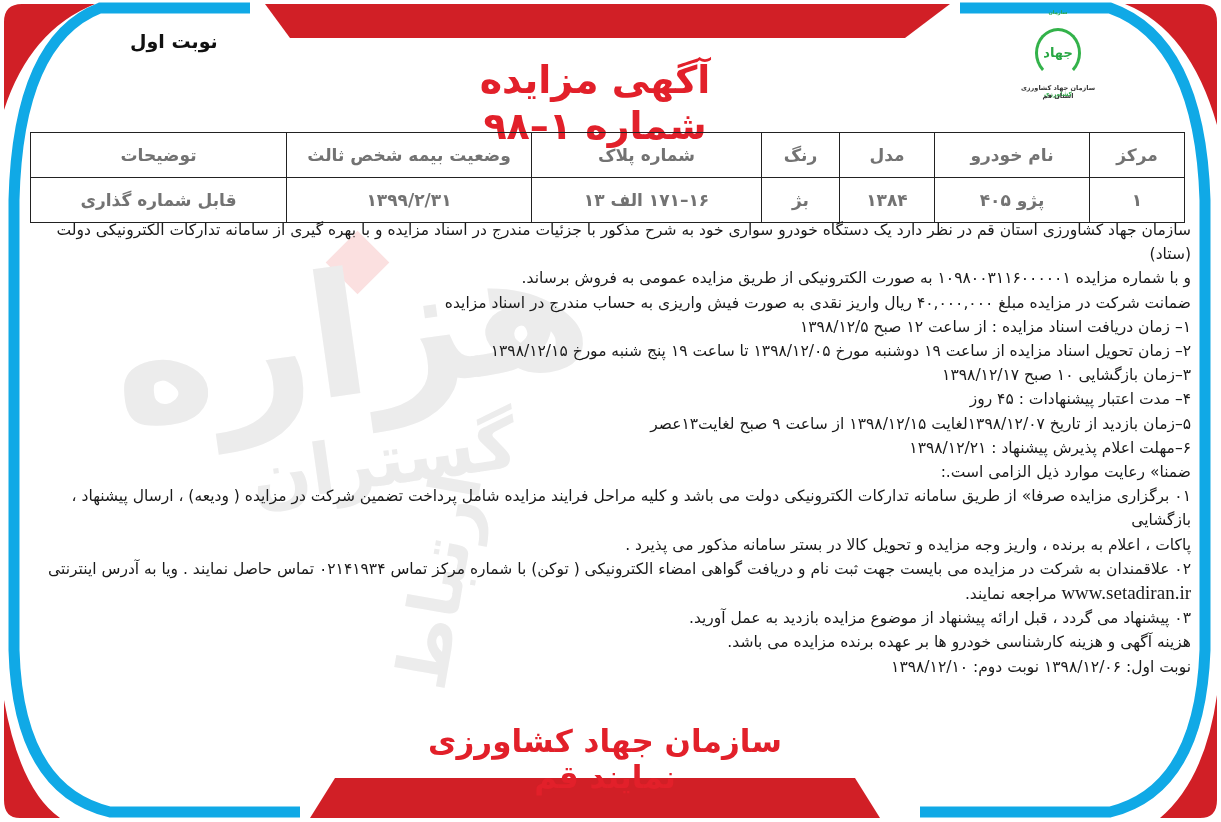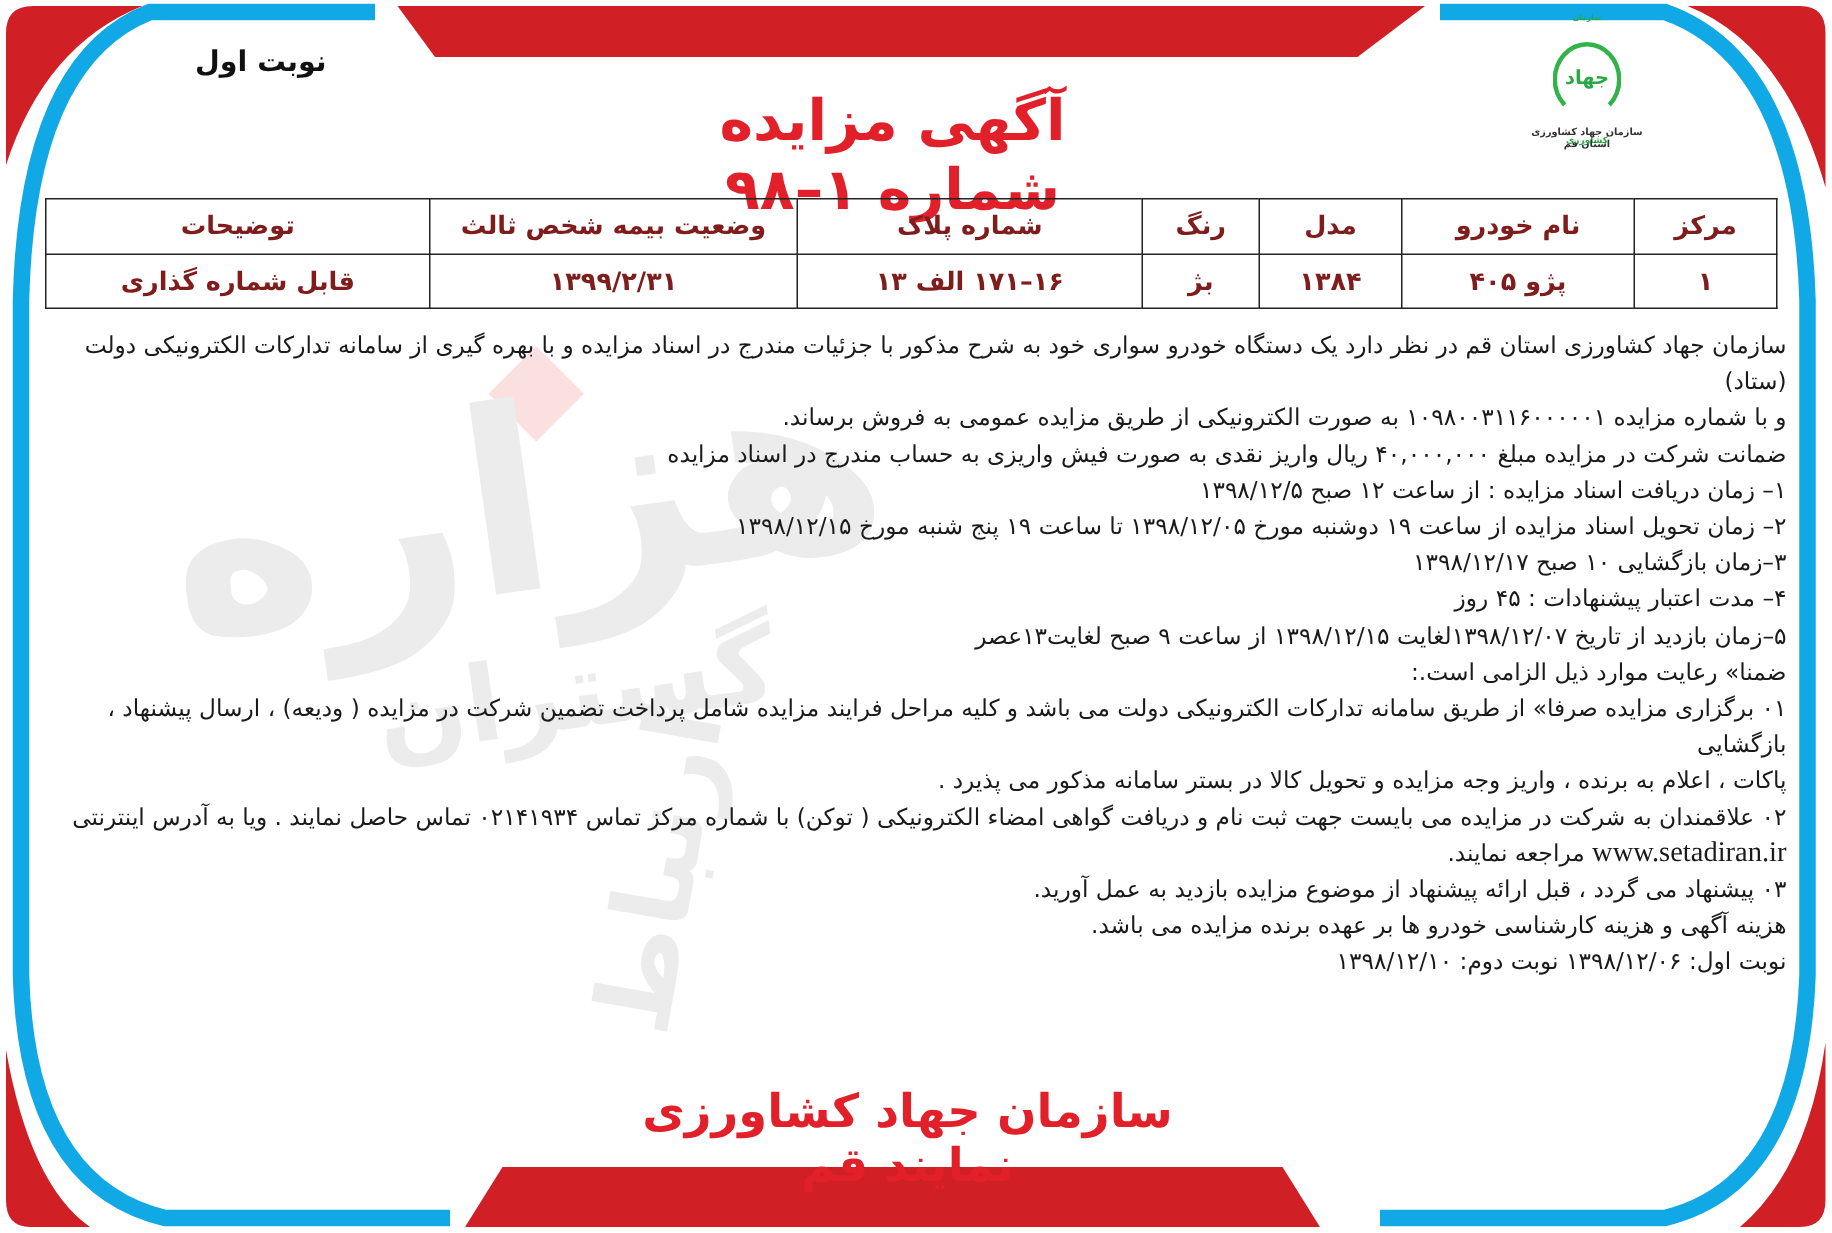--- a/index.html
+++ b/index.html
@@ -21,21 +21,21 @@
     .logo { left: 1018px; top: 28px; width: 80px; text-align: center; }
     .logo-circle { width: 46px; height: 50px; margin: 0 auto; border: 3px solid #33b24a; border-radius: 50%; border-bottom-color: transparent; display: flex; flex-direction: column; align-items: center; justify-content: center; color: #2aa845; font-weight: bold; gap: 31px; }
     .logo-circle .l1 { font-size: 5px; }
     .logo-circle .l2 { font-size: 13px; line-height: 1; }
     .logo-circle .l3 { font-size: 6px; }
     .logo-caption { font-size: 6.5px; font-weight: bold; color: #333; margin-top: 6px; line-height: 1.3; }
 
     .title { left: 420px; top: 58px; width: 350px; text-align: center; font-size: 38px; font-weight: bold; color: #e2202a; line-height: 1.2; }
 
     table.vehicles { left: 30px; top: 132px; width: 1155px; border-collapse: collapse; }
-    table.vehicles th, table.vehicles td { border: 1.5px solid #222; text-align: center; font-weight: bold; font-size: 17px; height: 36px; padding: 0 6px; color: #7f1d1d; }
+    table.vehicles th, table.vehicles td { border: 1.5px solid #222; text-align: center; font-weight: bold; font-size: 17px; height: 36px; padding: 12px 6px; color: #737373; }
     table.vehicles tr.head th { height: 37px; }
 
     .body-text { right: 30px; top: 218px; width: 1170px; font-size: 15.5px; line-height: 24.2px; color: #1a1a1a; text-align: right; }
     .body-text p { white-space: normal; }
     .url { font-family: Liberation Serif, serif; font-size: 19px; }
 
     .footer-org { left: 380px; top: 723px; width: 450px; text-align: center; font-size: 31px; font-weight: bold; color: #e2202a; }
   </style>
 </head>
 <body>
@@ -104,20 +104,21 @@
 
 <div class="content body-text">
   <p>سازمان جهاد کشاورزی استان قم در نظر دارد یک دستگاه خودرو سواری خود به شرح مذکور  با جزئیات مندرج در اسناد مزایده و با بهره گیری از سامانه تدارکات الکترونیکی دولت (ستاد)</p>
   <p>و با شماره مزایده  ۱۰۹۸۰۰۳۱۱۶۰۰۰۰۰۱ به صورت الکترونیکی از طریق  مزایده عمومی به فروش برساند.</p>
   <p>ضمانت شرکت در مزایده مبلغ ۴۰,۰۰۰,۰۰۰ ریال واریز نقدی  به صورت فیش واریزی به حساب مندرج در اسناد مزایده</p>
   <p>۱– زمان دریافت اسناد مزایده : از ساعت ۱۲ صبح ۱۳۹۸/۱۲/۵</p>
   <p>۲– زمان تحویل اسناد مزایده  از ساعت ۱۹ دوشنبه مورخ ۱۳۹۸/۱۲/۰۵ تا ساعت ۱۹ پنج شنبه مورخ ۱۳۹۸/۱۲/۱۵</p>
   <p>۳–زمان بازگشایی ۱۰ صبح ۱۳۹۸/۱۲/۱۷</p>
   <p>۴– مدت اعتبار پیشنهادات : ۴۵ روز</p>
   <p>۵–زمان  بازدید از تاریخ ۱۳۹۸/۱۲/۰۷لغایت ۱۳۹۸/۱۲/۱۵ از ساعت  ۹ صبح لغایت۱۳عصر</p>
+  <p>۶–مهلت اعلام پذیرش پیشنهاد : ۱۳۹۸/۱۲/۲۱</p>
   <p>ضمنا» رعایت موارد ذیل الزامی است.:</p>
   <p>۰۱ برگزاری مزایده صرفا» از طریق سامانه تدارکات الکترونیکی دولت می باشد و کلیه مراحل فرایند مزایده شامل پرداخت تضمین شرکت در مزایده ( ودیعه) ، ارسال پیشنهاد ، بازگشایی</p>
   <p>پاکات ، اعلام به برنده ، واریز وجه مزایده و تحویل کالا در بستر سامانه مذکور می پذیرد .</p>
   <p>۰۲ علاقمندان به شرکت در مزایده می بایست جهت ثبت نام و دریافت گواهی امضاء الکترونیکی ( توکن) با شماره مرکز تماس ۰۲۱۴۱۹۳۴ تماس حاصل نمایند . ویا به آدرس اینترنتی</p>
   <p><span class="url">www.setadiran.ir</span><span> مراجعه نمایند.</span></p>
   <p>۰۳ پیشنهاد می گردد ، قبل ارائه پیشنهاد از موضوع مزایده بازدید به عمل آورید.</p>
   <p>هزینه آگهی و هزینه کارشناسی خودرو ها  بر عهده برنده مزایده می باشد.</p>
   <p>نوبت اول: ۱۳۹۸/۱۲/۰۶     نوبت دوم: ۱۳۹۸/۱۲/۱۰</p>
 </div>
 

